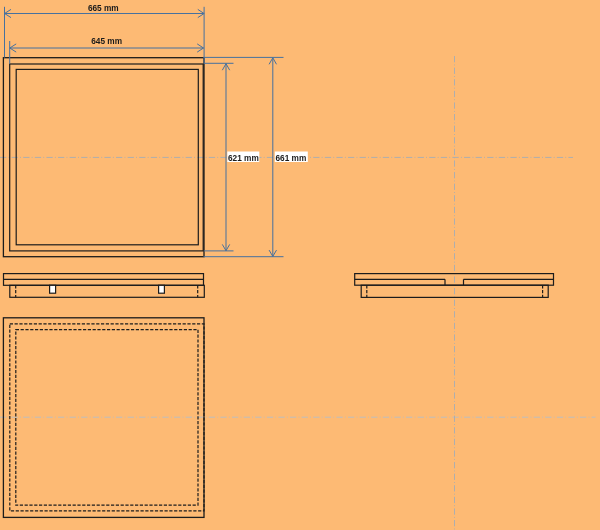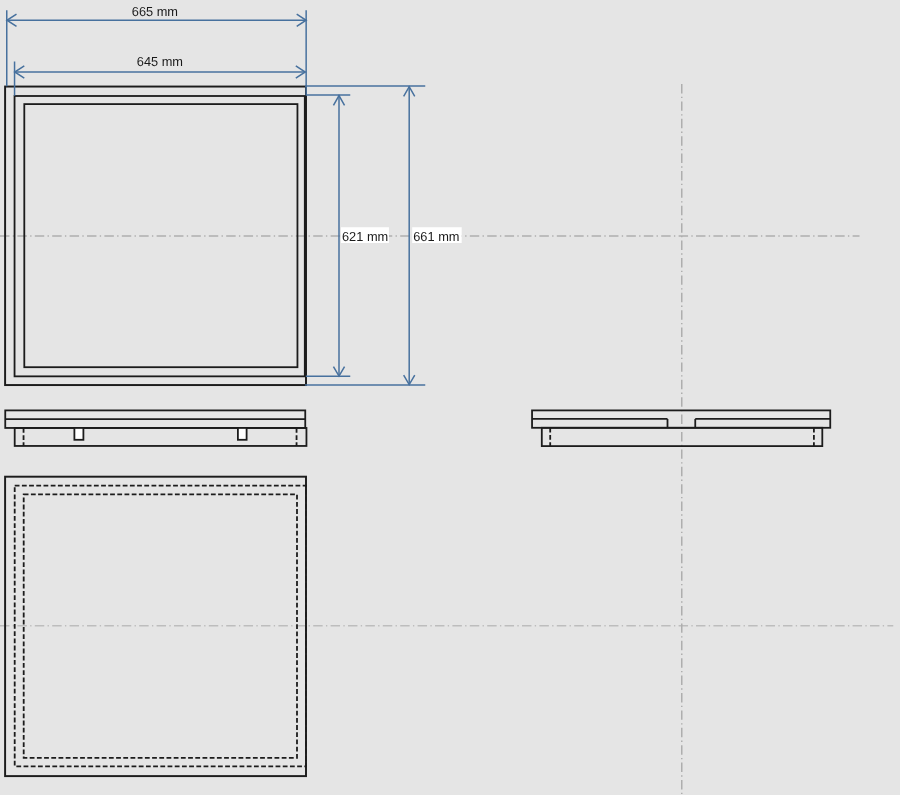--- a/index.html
+++ b/index.html
@@ -1,16 +1,16 @@
 <!DOCTYPE html>
 <html><head>
 <meta charset="utf-8">
 <style>
   html,body{margin:0;padding:0;background:#ffffff;}
-  #page{width:600px;height:530px;position:relative;background:#e5e5e5;overflow:hidden;}
+  #page{width:600px;height:530px;position:relative;background:#fdba74;overflow:hidden;font-weight:bold;}
   svg{display:block;}
   text{font-family:"Liberation Sans", sans-serif; fill:#1a1a1a;}
 </style>
 </head>
 <body>
 
 <div id="page">
 <svg width="600" height="530" viewBox="0 0 600 530">
 
   <g stroke="#aeaeae" stroke-width="1" fill="none">

